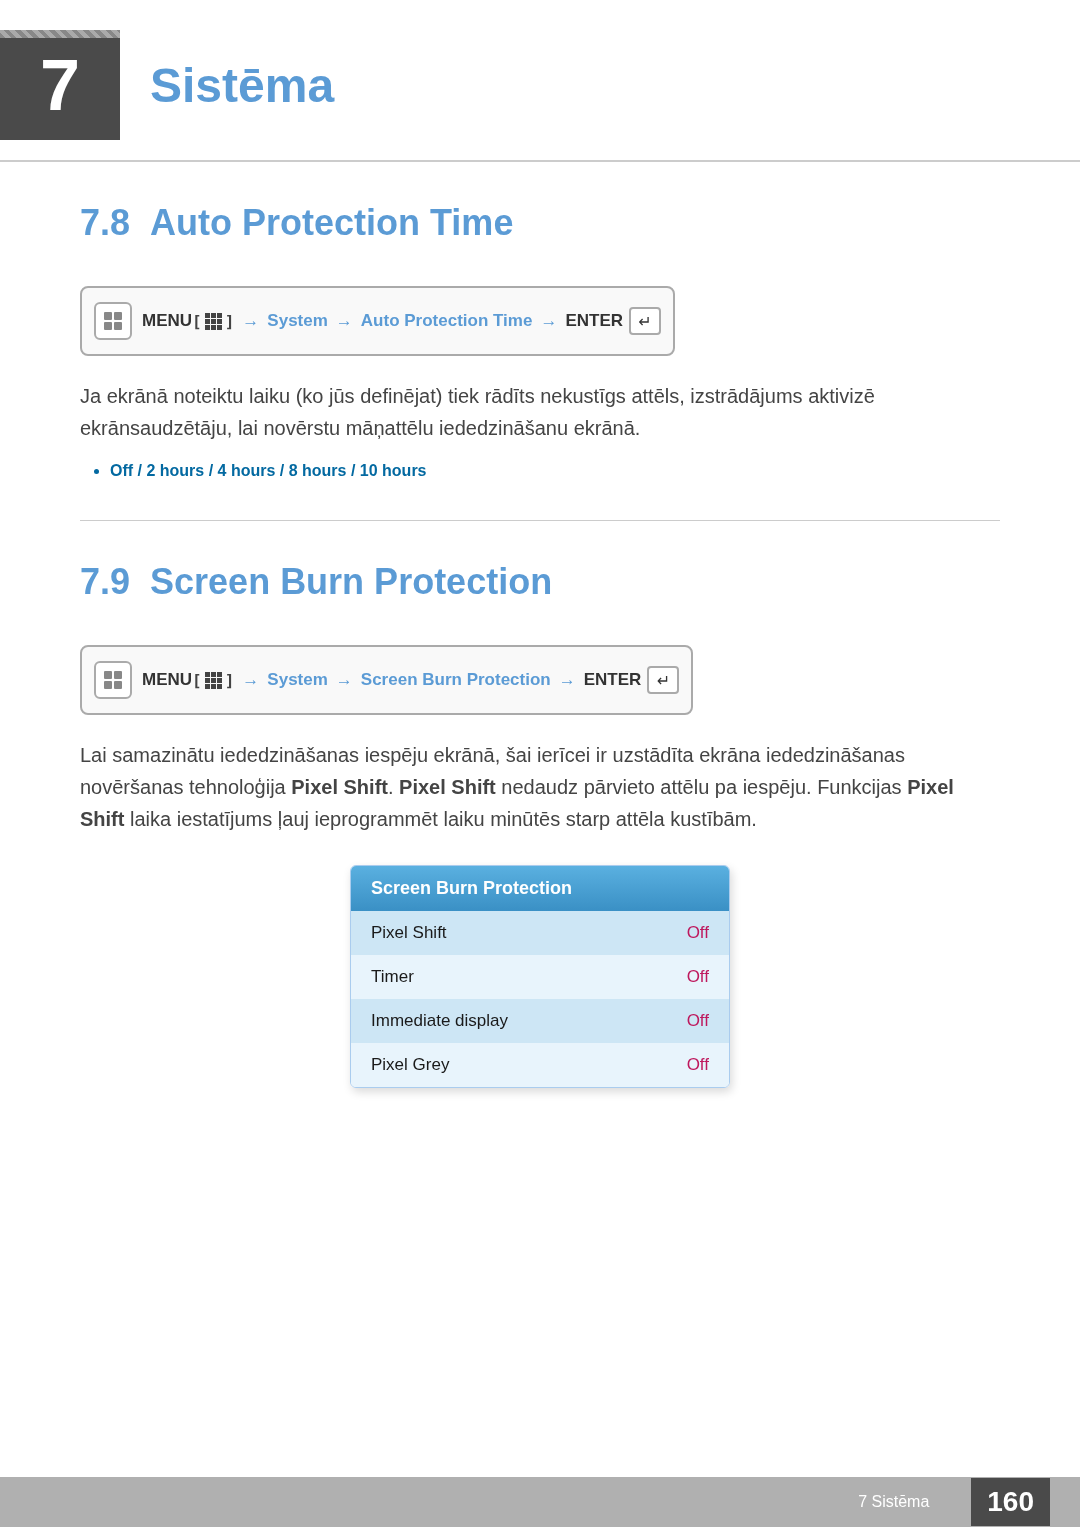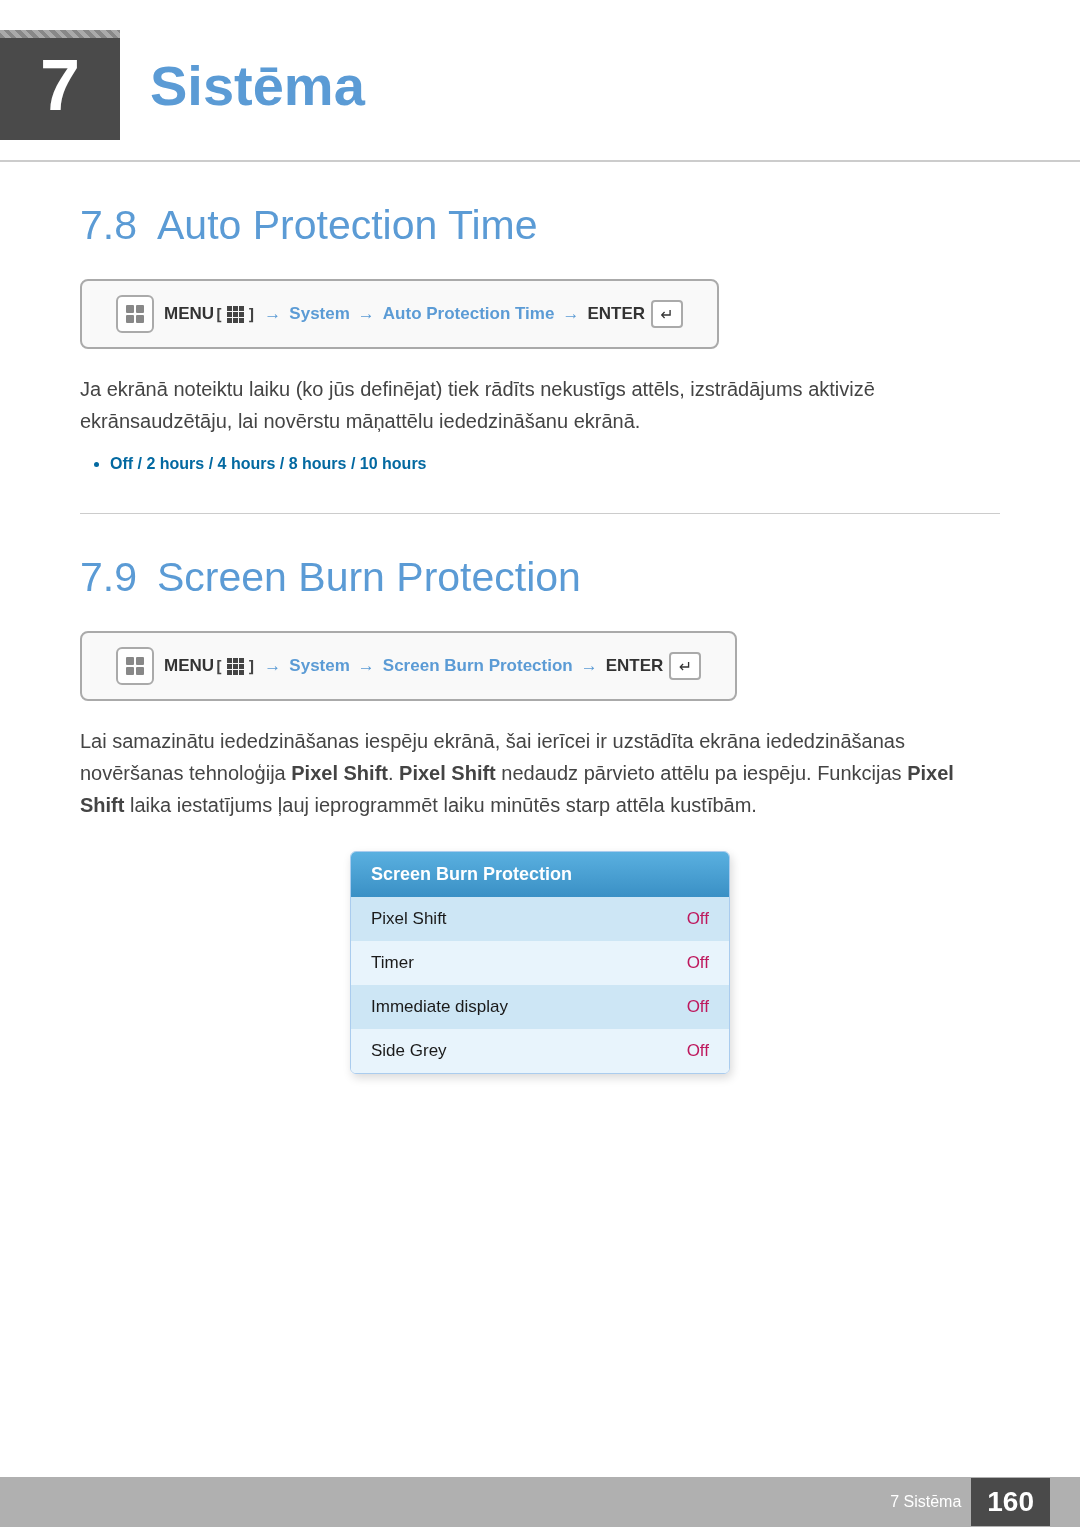--- a/index.html
+++ b/index.html
@@ -43,52 +43,53 @@
       top: 0; left: 0; right: 0;
       height: 8px;
       background: repeating-linear-gradient(
         45deg,
         #888 0px, #888 4px,
         #aaa 4px, #aaa 8px
       );
     }
 
     .chapter-title {
-      font-size: 56px;
+      font-size: 48px;
       color: #5b9bd5;
       font-weight: bold;
     }
 
     
     .content {
       padding: 0 80px;
     }
 
     
     .section-heading {
-      font-size: 41px;
+      font-size: 36px;
       color: #5b9bd5;
-      font-weight: normal;
+      font-weight: bold;
       margin-bottom: 30px;
     }
 
     .section-number {
       margin-right: 20px;
     }
 
     
     .nav-box {
       border: 2px solid #aaaaaa;
       border-radius: 8px;
-      padding: 14px 34px;
+      padding: 14px 12px;
       display: inline-flex;
       align-items: center;
       font-size: 17px;
       margin-bottom: 24px;
       background: #f9f9f9;
+      margin-top: 12px;
     }
 
     .nav-icon {
       width: 38px;
       height: 38px;
       border: 2px solid #aaaaaa;
       border-radius: 6px;
       display: inline-flex;
       align-items: center;
       justify-content: center;
@@ -203,20 +204,21 @@
       position: absolute;
       bottom: 0;
       left: 0;
       right: 0;
       height: 50px;
       background: #b0b0b0;
       display: flex;
       align-items: center;
       justify-content: flex-end;
       padding: 0 30px;
+      gap: 32px;
     }
 
     .footer-text {
       color: #ffffff;
       font-size: 16px;
       margin-right: 10px;
     }
 
     .footer-number {
       background: #4a4a4a;
@@ -343,21 +345,21 @@
       </div>
       <div class="screen-menu-item">
         <span class="menu-item-name">Timer</span>
         <span class="menu-item-value">Off</span>
       </div>
       <div class="screen-menu-item">
         <span class="menu-item-name">Immediate display</span>
         <span class="menu-item-value">Off</span>
       </div>
       <div class="screen-menu-item">
-        <span class="menu-item-name">Side Grey</span>
+        <span class="menu-item-name">Pixel Grey</span>
         <span class="menu-item-value">Off</span>
       </div>
     </div>
 
   </div>
 
 </div>
 
 <div class="page-footer">
   <span class="footer-text">7 Sistēma</span>

